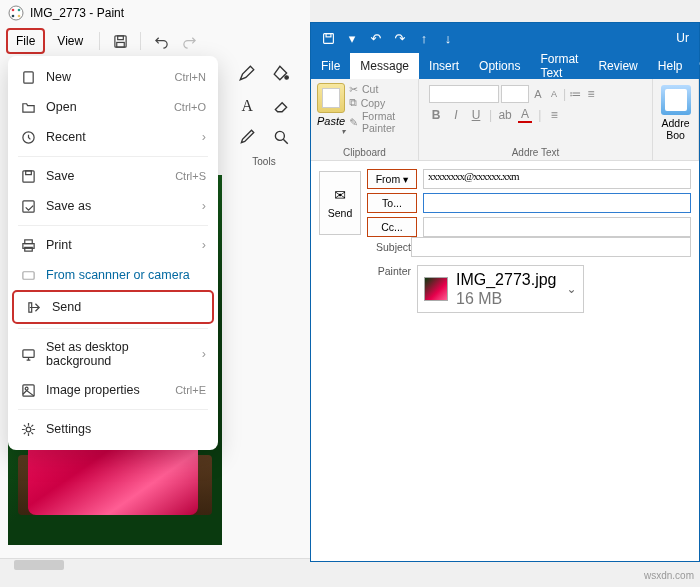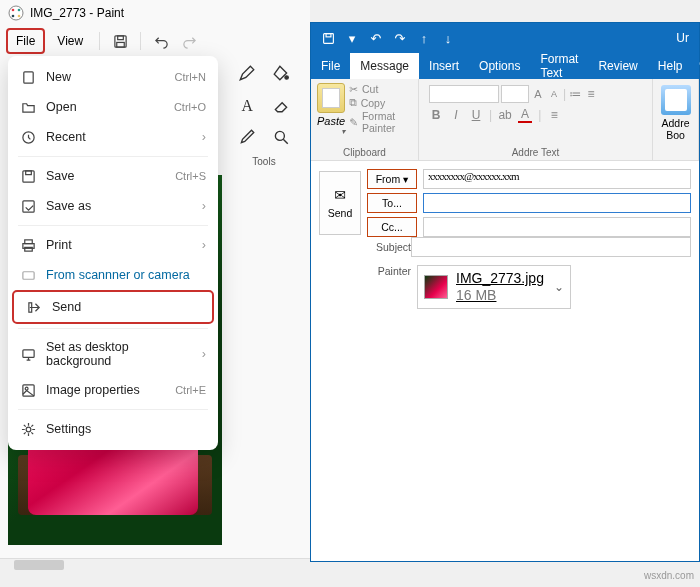--- a/index.html
+++ b/index.html
@@ -80,21 +80,21 @@
   .compose-grid { display: grid; grid-template-columns: 42px 50px 1fr; gap: 4px 6px; align-items: center; }
   .send-btn { grid-row: span 3; width: 42px; height: 64px; border: 1px solid #ccc; background: #fdfdfd; display: flex; flex-direction: column; align-items: center; justify-content: center; gap: 4px; font-size: 10.5px; cursor: pointer; }
   .field-btn { height: 20px; border: 1px solid #c2410c; background: #fdfdfd; font-size: 10.5px; display: flex; align-items: center; justify-content: center; cursor: pointer; }
   .field-input { height: 20px; border: 1px solid #ccc; background: #fff; font-size: 11px; padding: 0 4px; }
   .field-input.scribble { font-family: cursive; letter-spacing: -1px; color:#000; }
   .subj-row { display: grid; grid-template-columns: 92px 1fr; gap: 0; align-items: center; }
   .subj-label { font-size: 10.5px; text-align: right; color: #555; }
   .attach-row { display: grid; grid-template-columns: 92px 1fr; gap: 6px; align-items: flex-start; margin-top: 8px; }
   .attach-box { display: inline-flex; align-items: center; gap: 8px; border: 1px solid #ccc; padding: 4px 26px 4px 6px; position: relative; min-width: 140px; }
   .attach-thumb { width: 24px; height: 24px; background: linear-gradient(135deg,#0a3a0f,#e6004c 60%,#ff5e94); border: 1px solid #aaa; }
-  .attach-meta { font-size: 14px; line-height: 1.2; text-decoration: underline; }
+  .attach-meta { font-size: 16px; line-height: 1.2; }
   .attach-meta .sz { color: #777; }
   .attach-chev { position: absolute; right: 6px; top: 50%; transform: translateY(-50%); color: #666; cursor: pointer; }
   
   svg { display: block; }
 </style>
 </head>
 <body>
 
 <div class="paint-window">
   <div class="paint-titlebar">

